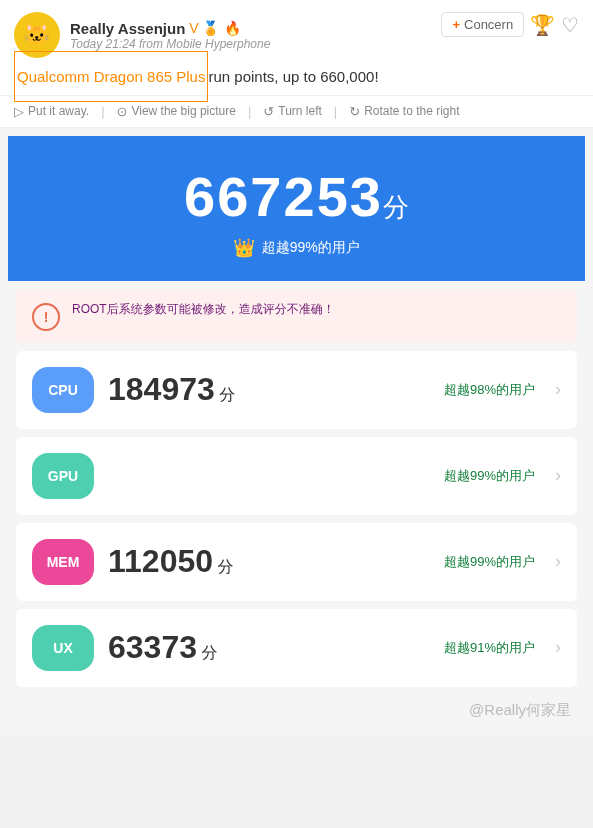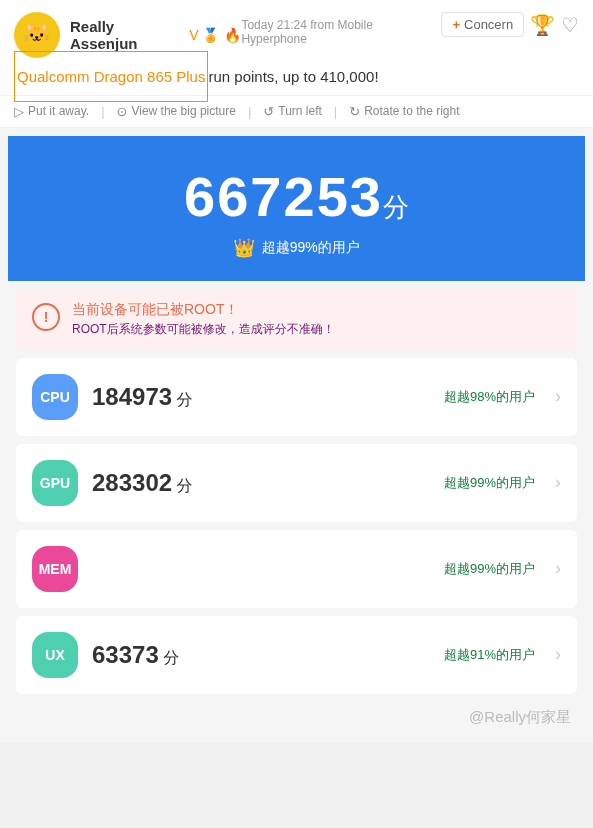--- a/index.html
+++ b/index.html
@@ -33,21 +33,21 @@
       background: #f5c518;
       display: flex;
       align-items: center;
       justify-content: center;
       font-size: 22px;
       overflow: hidden;
       flex-shrink: 0;
     }
     .user-info {
       display: flex;
-      flex-direction: row;
+      flex-direction: column;
     }
     .username-row {
       display: flex;
       align-items: center;
       gap: 4px;
     }
     .username {
       font-size: 15px;
       font-weight: bold;
       color: #333;
@@ -55,20 +55,21 @@
     .verified-icon {
       color: #ff8c00;
       font-size: 14px;
     }
     .emoji-icon {
       font-size: 14px;
     }
     .timestamp {
       font-size: 12px;
       color: #999;
+      font-style: italic;
     }
     .concern-btn {
       display: flex;
       align-items: center;
       gap: 4px;
       border: 1px solid #e0e0e0;
       border-radius: 4px;
       padding: 4px 10px;
       background: #fff;
       font-size: 13px;
@@ -204,37 +205,37 @@
     .score-row {
       background: #fff;
       margin: 8px 8px;
       border-radius: 6px;
       padding: 16px 16px;
       display: flex;
       align-items: center;
       gap: 14px;
     }
     .badge {
-      width: 46px;
+      width: 62px;
       height: 46px;
       border-radius: 16px;
       display: flex;
       align-items: center;
       justify-content: center;
       font-size: 14px;
       font-weight: bold;
       color: #fff;
       flex-shrink: 0;
     }
     .badge-cpu { background: #5b9ef9; }
     .badge-gpu { background: #4ecfb0; }
     .badge-mem { background: #ec4899; }
     .badge-ux { background: #4ecfb0; }
     .score-value {
-      font-size: 24px;
+      font-size: 32px;
       font-weight: bold;
       color: #333;
     }
     .score-fen {
       font-size: 16px;
       color: #333;
       font-weight: normal;
     }
     .score-rank {
       margin-left: auto;
@@ -275,21 +276,21 @@
       <button class="concern-btn">
         <span class="plus">+</span>
         <span>Concern</span>
       </button>
       <span class="emoji-chars">🏆</span>
       <span class="heart-icon">♡</span>
     </div>
   </div>
 
   <div class="post-text">
-    <span class="highlight">Qualcomm Dragon 865 Plus</span><span>run points, up to 410,000!</span>
+    <span class="highlight">Qualcomm Dragon 865 Plus</span><span>run points, up to 660,000!</span>
   </div>
 
   <div class="action-bar">
     <div class="action-item">
       <span class="action-icon">▷</span>
       <span>Put it away.</span>
     </div>
     <span class="divider-dot">|</span>
     <div class="action-item">
       <span class="action-icon">⊙</span>
@@ -315,47 +316,46 @@
       </div>
       <div class="rank-text">
         <span class="crown">👑</span>
         <span>超越99%的用户</span>
       </div>
     </div>
 
     <div class="root-warning">
       <div class="warning-icon">!</div>
       <div class="warning-text">
-        <div class="warning-title">当前设备可能已被ROOT！</div>
         <div class="warning-desc">ROOT后系统参数可能被修改，造成评分不准确！</div>
       </div>
     </div>
 
     <div class="score-row">
       <div class="badge badge-cpu">CPU</div>
       <div>
         <span class="score-value">184973</span>
         <span class="score-fen">分</span>
       </div>
       <span class="score-rank">超越98%的用户</span>
       <span class="chevron">›</span>
     </div>
 
     <div class="score-row">
       <div class="badge badge-gpu">GPU</div>
-      <div>
-        <span class="score-value">283302</span>
-        <span class="score-fen">分</span>
-      </div>
       <span class="score-rank">超越99%的用户</span>
       <span class="chevron">›</span>
     </div>
 
     <div class="score-row">
       <div class="badge badge-mem">MEM</div>
+      <div>
+        <span class="score-value">112050</span>
+        <span class="score-fen">分</span>
+      </div>
       <span class="score-rank">超越99%的用户</span>
       <span class="chevron">›</span>
     </div>
 
     <div class="score-row">
       <div class="badge badge-ux">UX</div>
       <div>
         <span class="score-value">63373</span>
         <span class="score-fen">分</span>
       </div>

